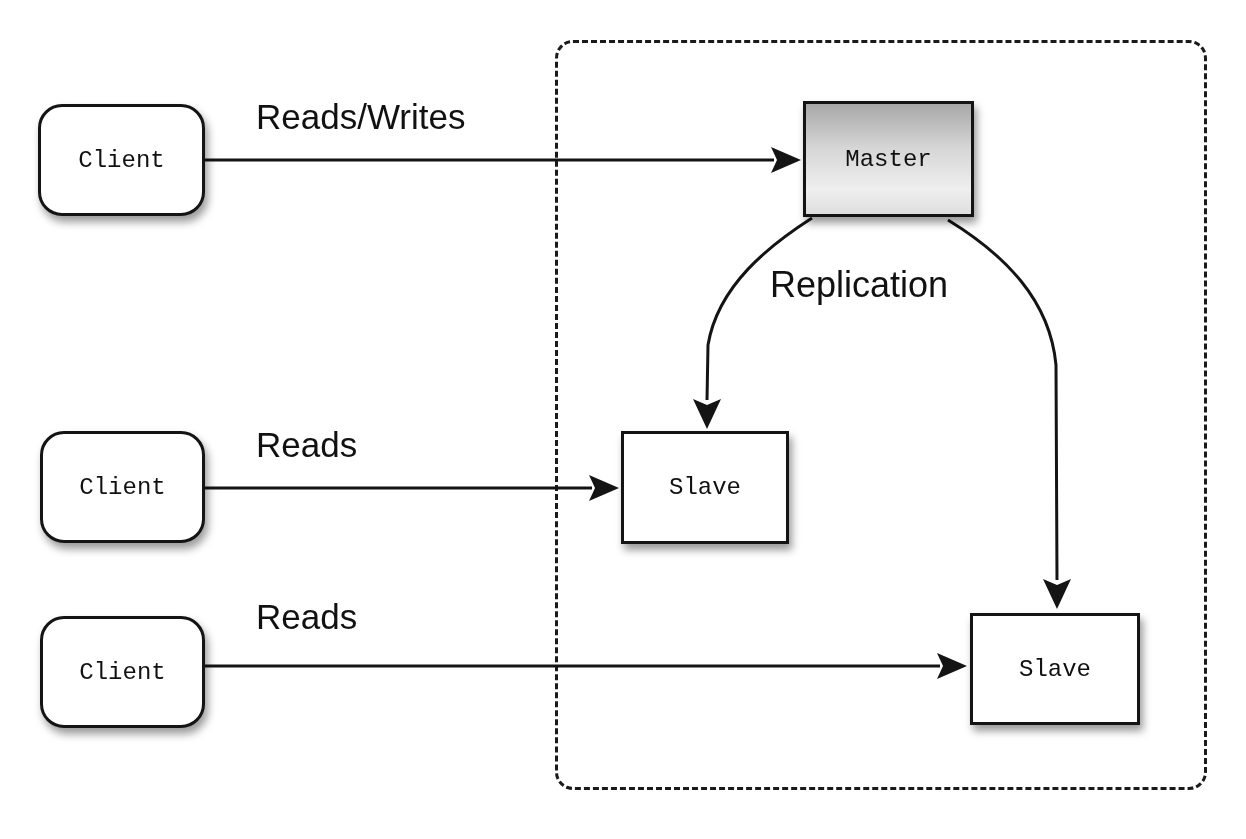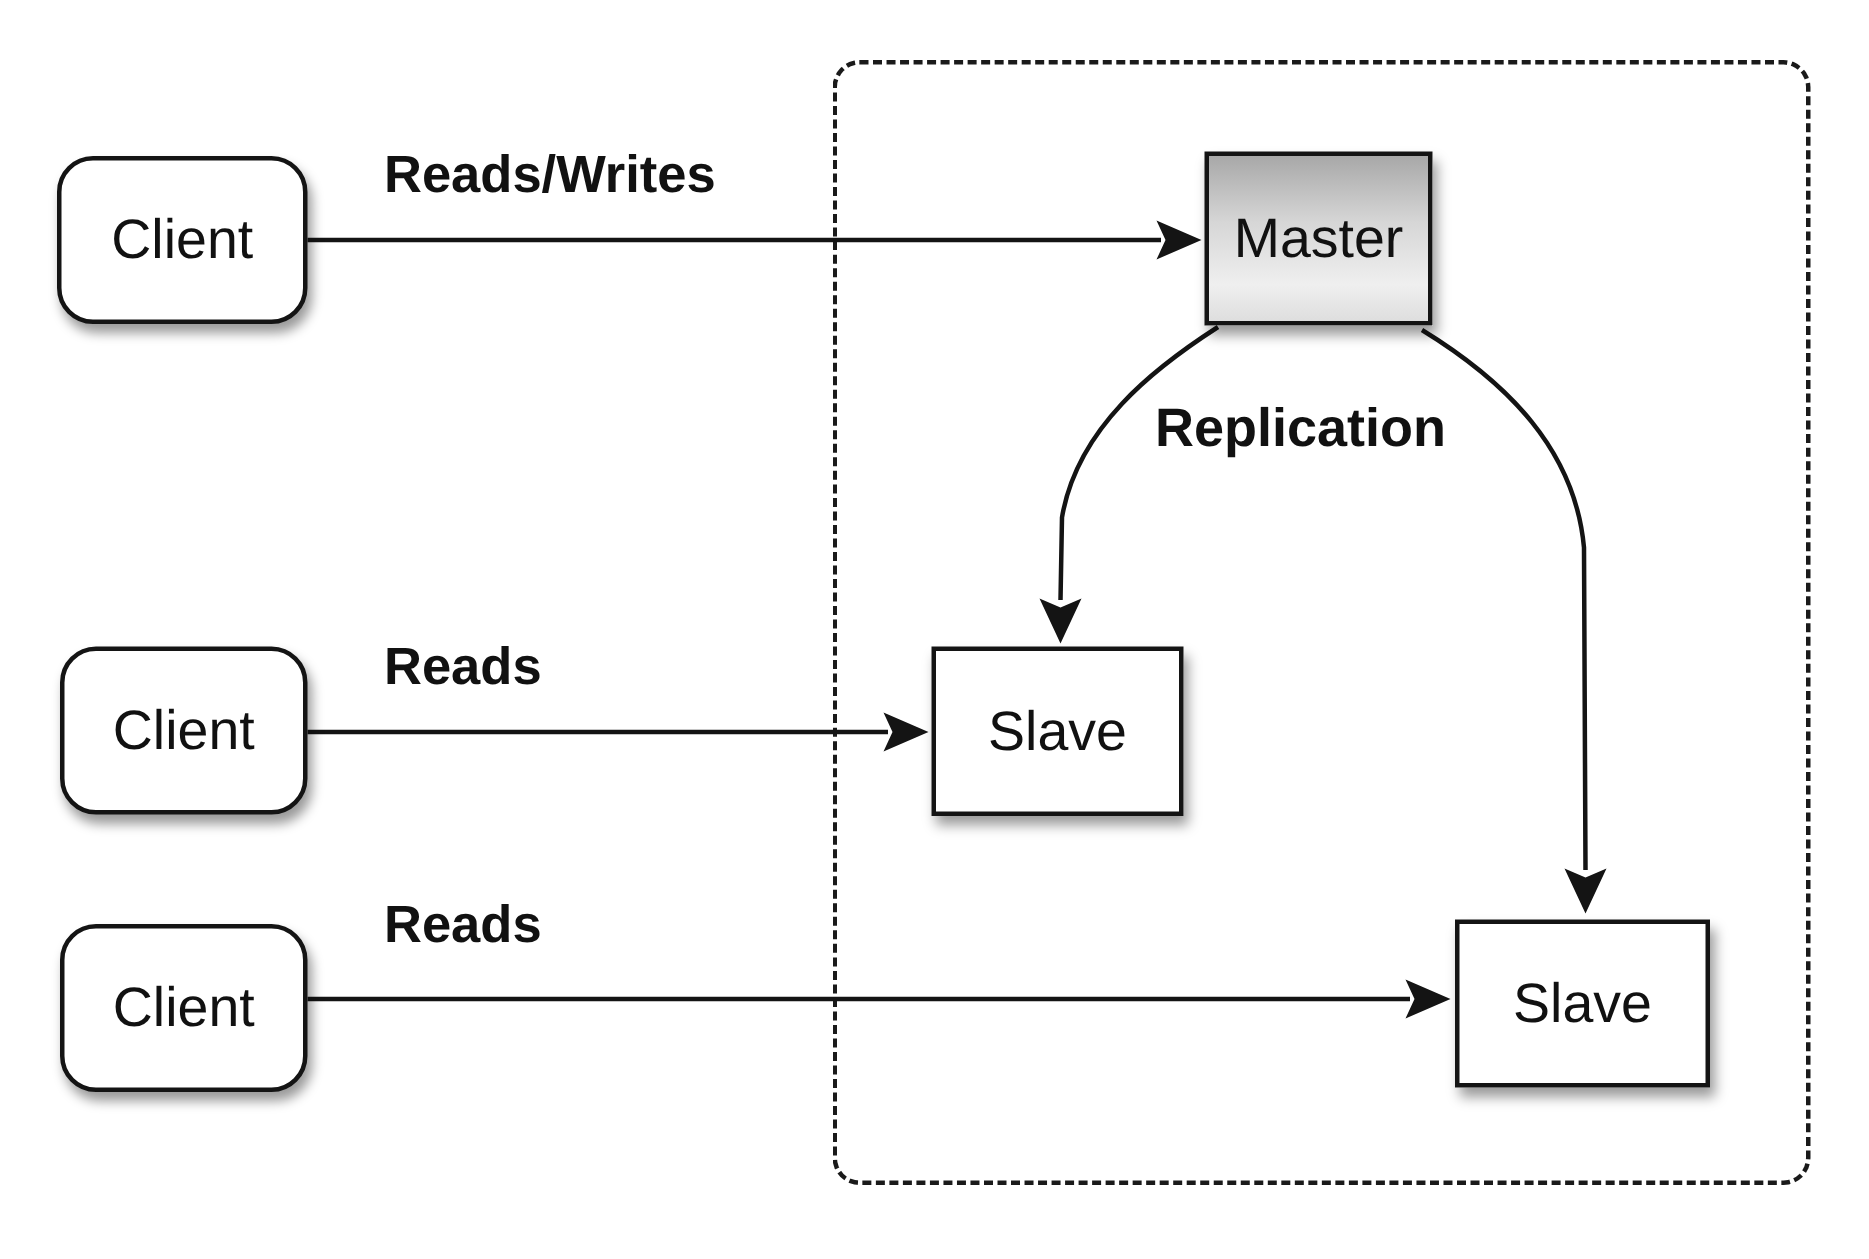--- a/index.html
+++ b/index.html
@@ -33,47 +33,47 @@
     box-sizing: border-box;
     z-index: 1;
   }
   .node {
     position: absolute;
     display: flex;
     align-items: center;
     justify-content: center;
     box-sizing: border-box;
     border: 3px solid #141414;
-    font-size: 37px;
+    font-size: 24px;
     color: #111111;
     background: #ffffff;
     box-shadow: 3px 6px 8px rgba(0,0,0,0.40);
     z-index: 3;
+    font-family: Liberation Mono, monospace;
   }
   .node.client { border-radius: 24px; }
   .node.master {
     background: linear-gradient(180deg, #a8a8a8 0%, #d6d6d6 40%, #efefef 78%, #dedede 100%);
   }
   .edge-label {
     position: absolute;
     font-size: 35px;
     color: #111111;
     white-space: nowrap;
     z-index: 4;
-    font-weight: bold;
   }
   #label-reads-writes { left: 256px; top: 97px; }
   #label-reads-2      { left: 256px; top: 425px; }
   #label-reads-3      { left: 256px; top: 597px; }
   #label-replication  { left: 770px; top: 264px; font-size: 36px; }
 
   #client-1 { left: 38px;  top: 104px; width: 167px; height: 112px; }
   #client-2 { left: 40px;  top: 431px; width: 165px; height: 112px; }
   #client-3 { left: 40px;  top: 616px; width: 165px; height: 112px; }
-  #master   { left: 803px; top: 101px; width: 152px; height: 116px; text-align: center; }
+  #master   { left: 803px; top: 101px; width: 171px; height: 116px; text-align: center; }
   #slave-1  { left: 621px; top: 431px; width: 168px; height: 113px; }
   #slave-2  { left: 970px; top: 613px; width: 170px; height: 112px; }
 </style>
 </head>
 <body>
 
 <div class="canvas">
 
   <div class="cluster-boundary"></div>
 

